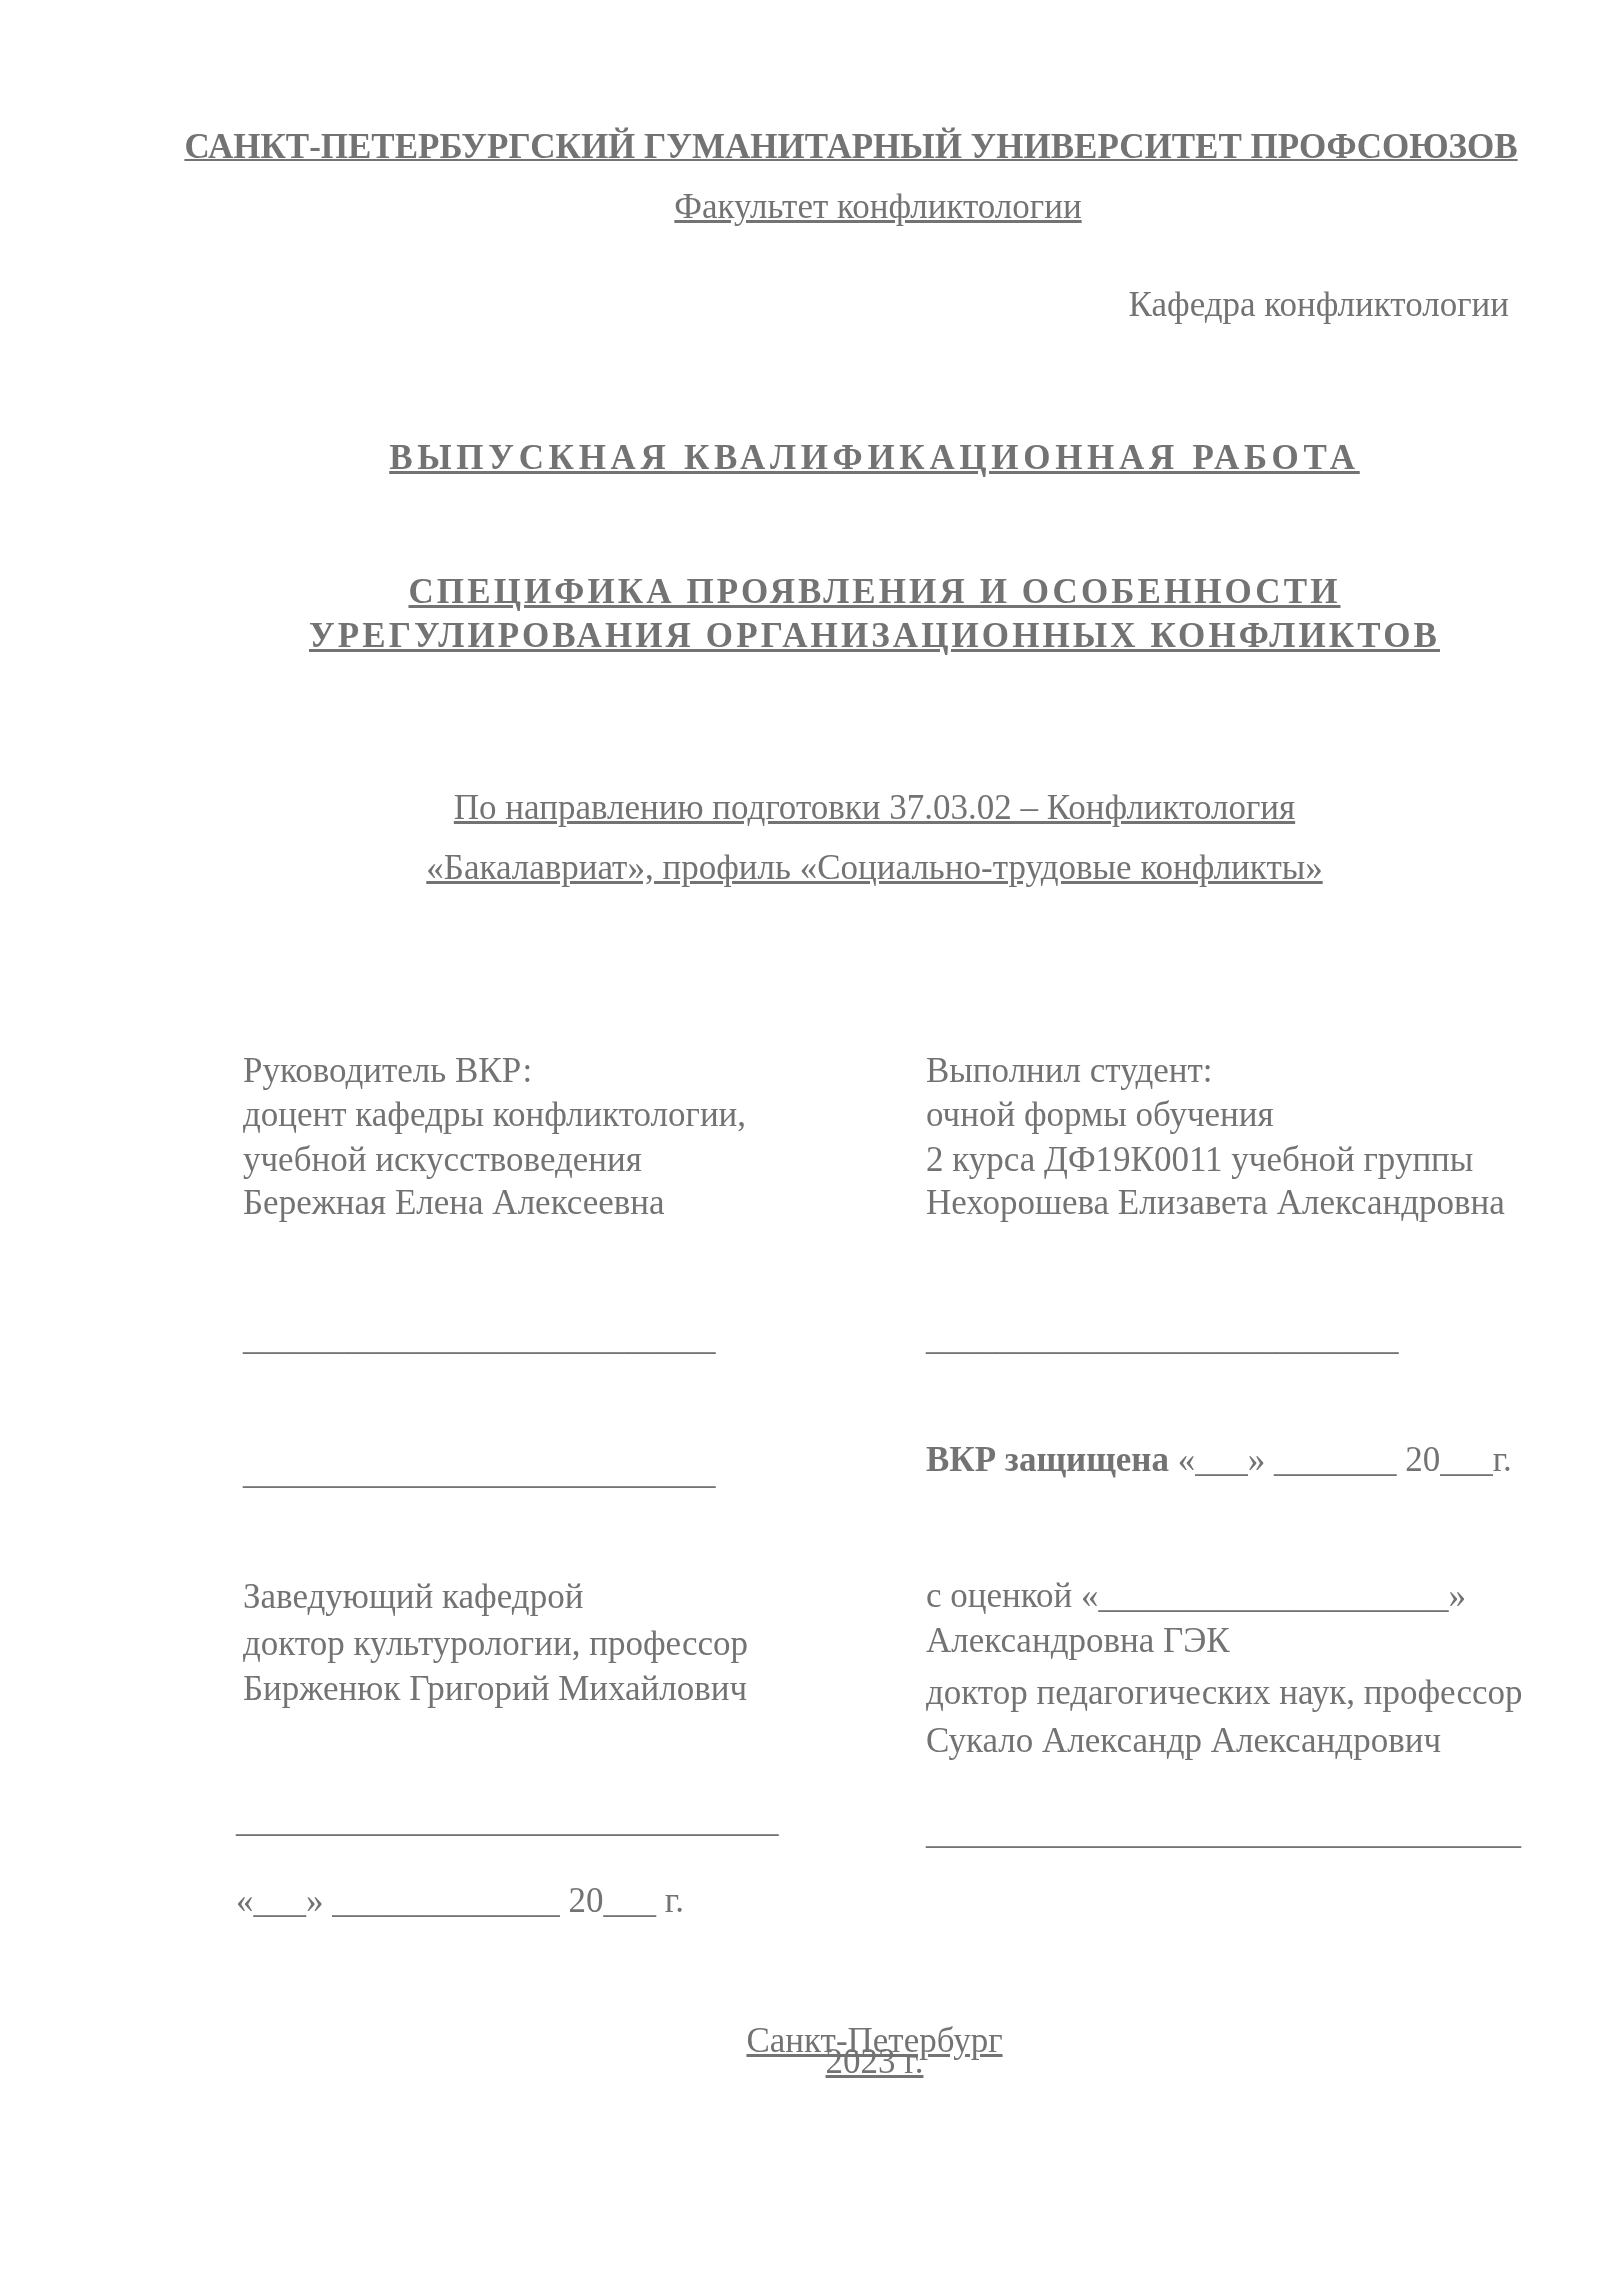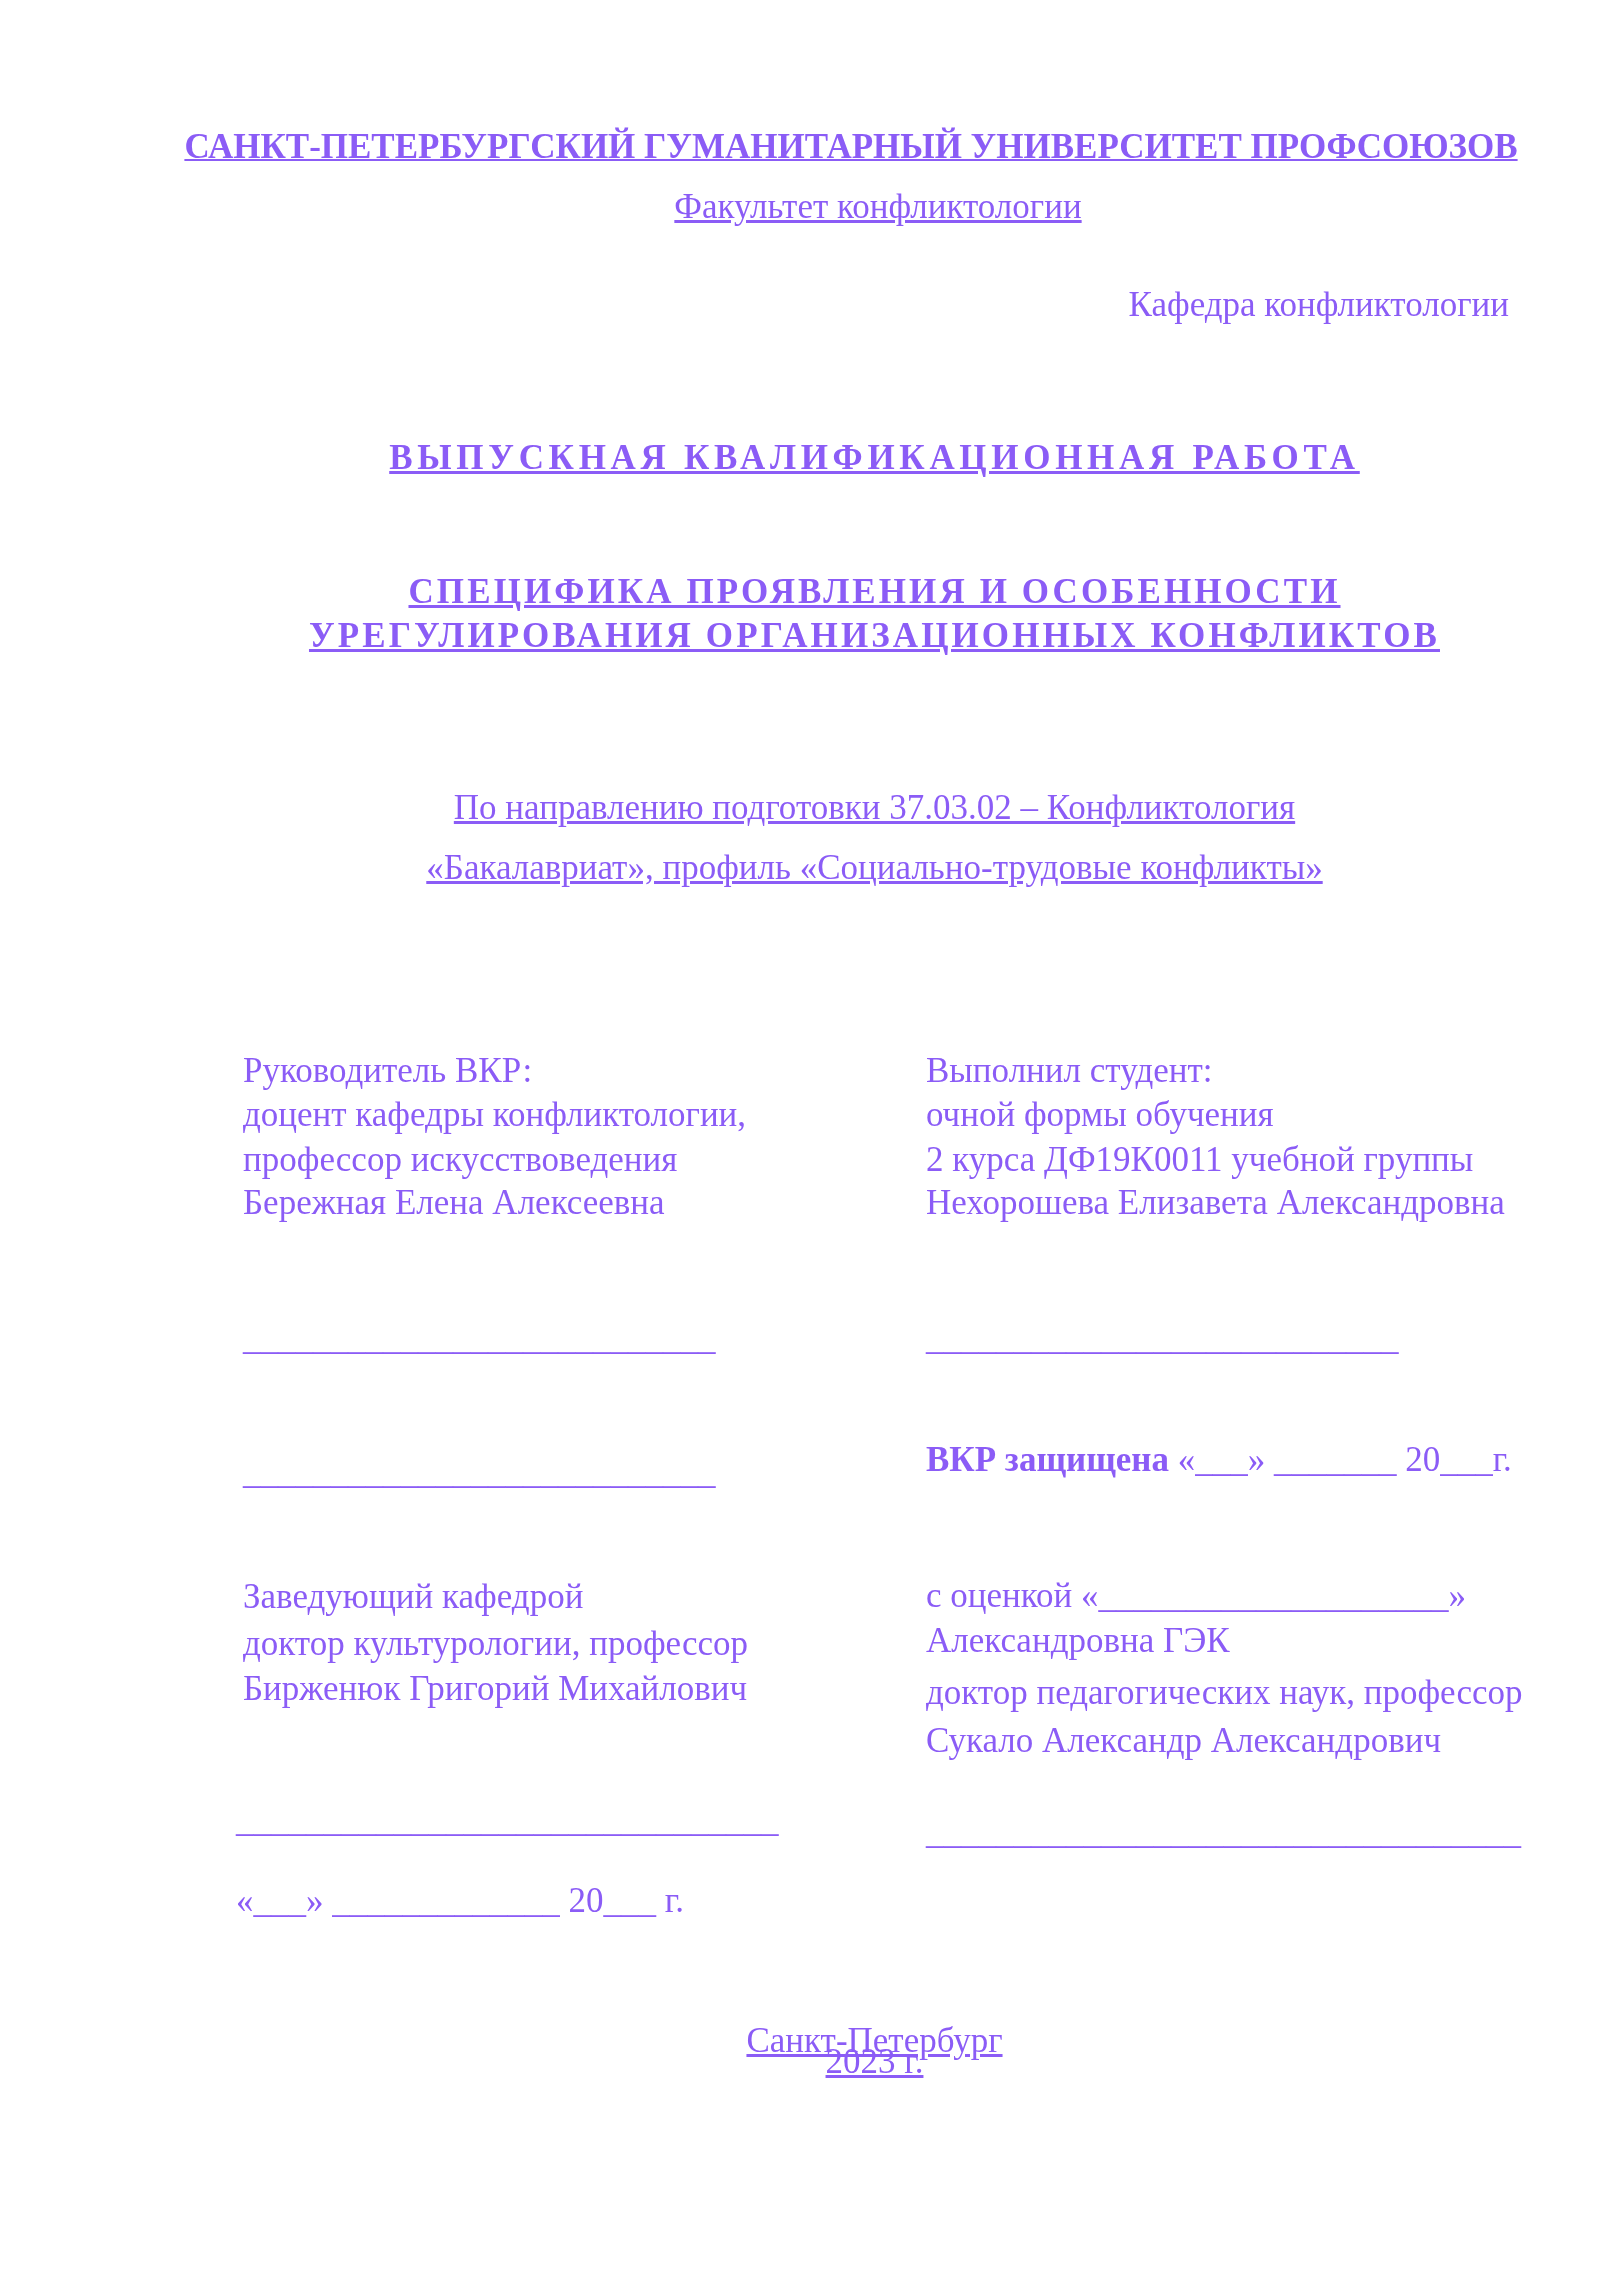--- a/index.html
+++ b/index.html
@@ -1,21 +1,21 @@
 <!DOCTYPE html>
 <html style="font-size:12.6px"><head>
 <meta charset="utf-8">
 <style>
   html, body { margin: 0; padding: 0; background: #fff; }
   .page {
     position: relative;
     width: 1623px;
     height: 2295px;
     background: #ffffff;
-    color: #8b5cf6;
+    color: #737373;
     font-family: "Liberation Serif", "DejaVu Serif", serif;
     overflow: hidden;
   }
   .t {
     position: absolute;
     font-size: 35px;
     line-height: 1.2;
     white-space: nowrap;
   }
   .c { text-align: center; white-space: normal; text-decoration: underline; }
@@ -36,21 +36,21 @@
   <div class="t c b" style="top:437px; left:126px; right:0; letter-spacing:4.7px;">ВЫПУСКНАЯ КВАЛИФИКАЦИОННАЯ РАБОТА</div>
 
   <div class="t c b" style="top:571px; left:126px; right:0; letter-spacing:3.1px;">СПЕЦИФИКА ПРОЯВЛЕНИЯ И ОСОБЕННОСТИ</div>
   <div class="t c b" style="top:615px; left:126px; right:0; letter-spacing:3.1px;">УРЕГУЛИРОВАНИЯ ОРГАНИЗАЦИОННЫХ КОНФЛИКТОВ</div>
 
   <div class="t c" style="top:787px; left:126px; right:0;">По направлению подготовки 37.03.02 – Конфликтология</div>
   <div class="t c" style="top:847px; left:126px; right:0;">«Бакалавриат», профиль «Социально-трудовые конфликты»</div>
 
   <div class="t" style="top:1050px; left:243px;">Руководитель ВКР:</div>
   <div class="t" style="top:1094px; left:243px;">доцент кафедры конфликтологии,</div>
-  <div class="t" style="top:1139px; left:243px;">профессор искусствоведения</div>
+  <div class="t" style="top:1139px; left:243px;">учебной искусствоведения</div>
   <div class="t" style="top:1182px; left:243px;">Бережная Елена Алексеевна</div>
   <div class="t" style="top:1317px; left:243px;">___________________________</div>
   <div class="t" style="top:1451px; left:243px;">___________________________</div>
 
   <div class="t" style="top:1050px; left:926px;">Выполнил студент:</div>
   <div class="t" style="top:1094px; left:926px;">очной формы обучения</div>
   <div class="t" style="top:1139px; left:926px;">2 курса ДФ19К0011 учебной группы</div>
   <div class="t" style="top:1182px; left:926px;">Нехорошева Елизавета Александровна</div>
   <div class="t" style="top:1317px; left:926px;">___________________________</div>
 

